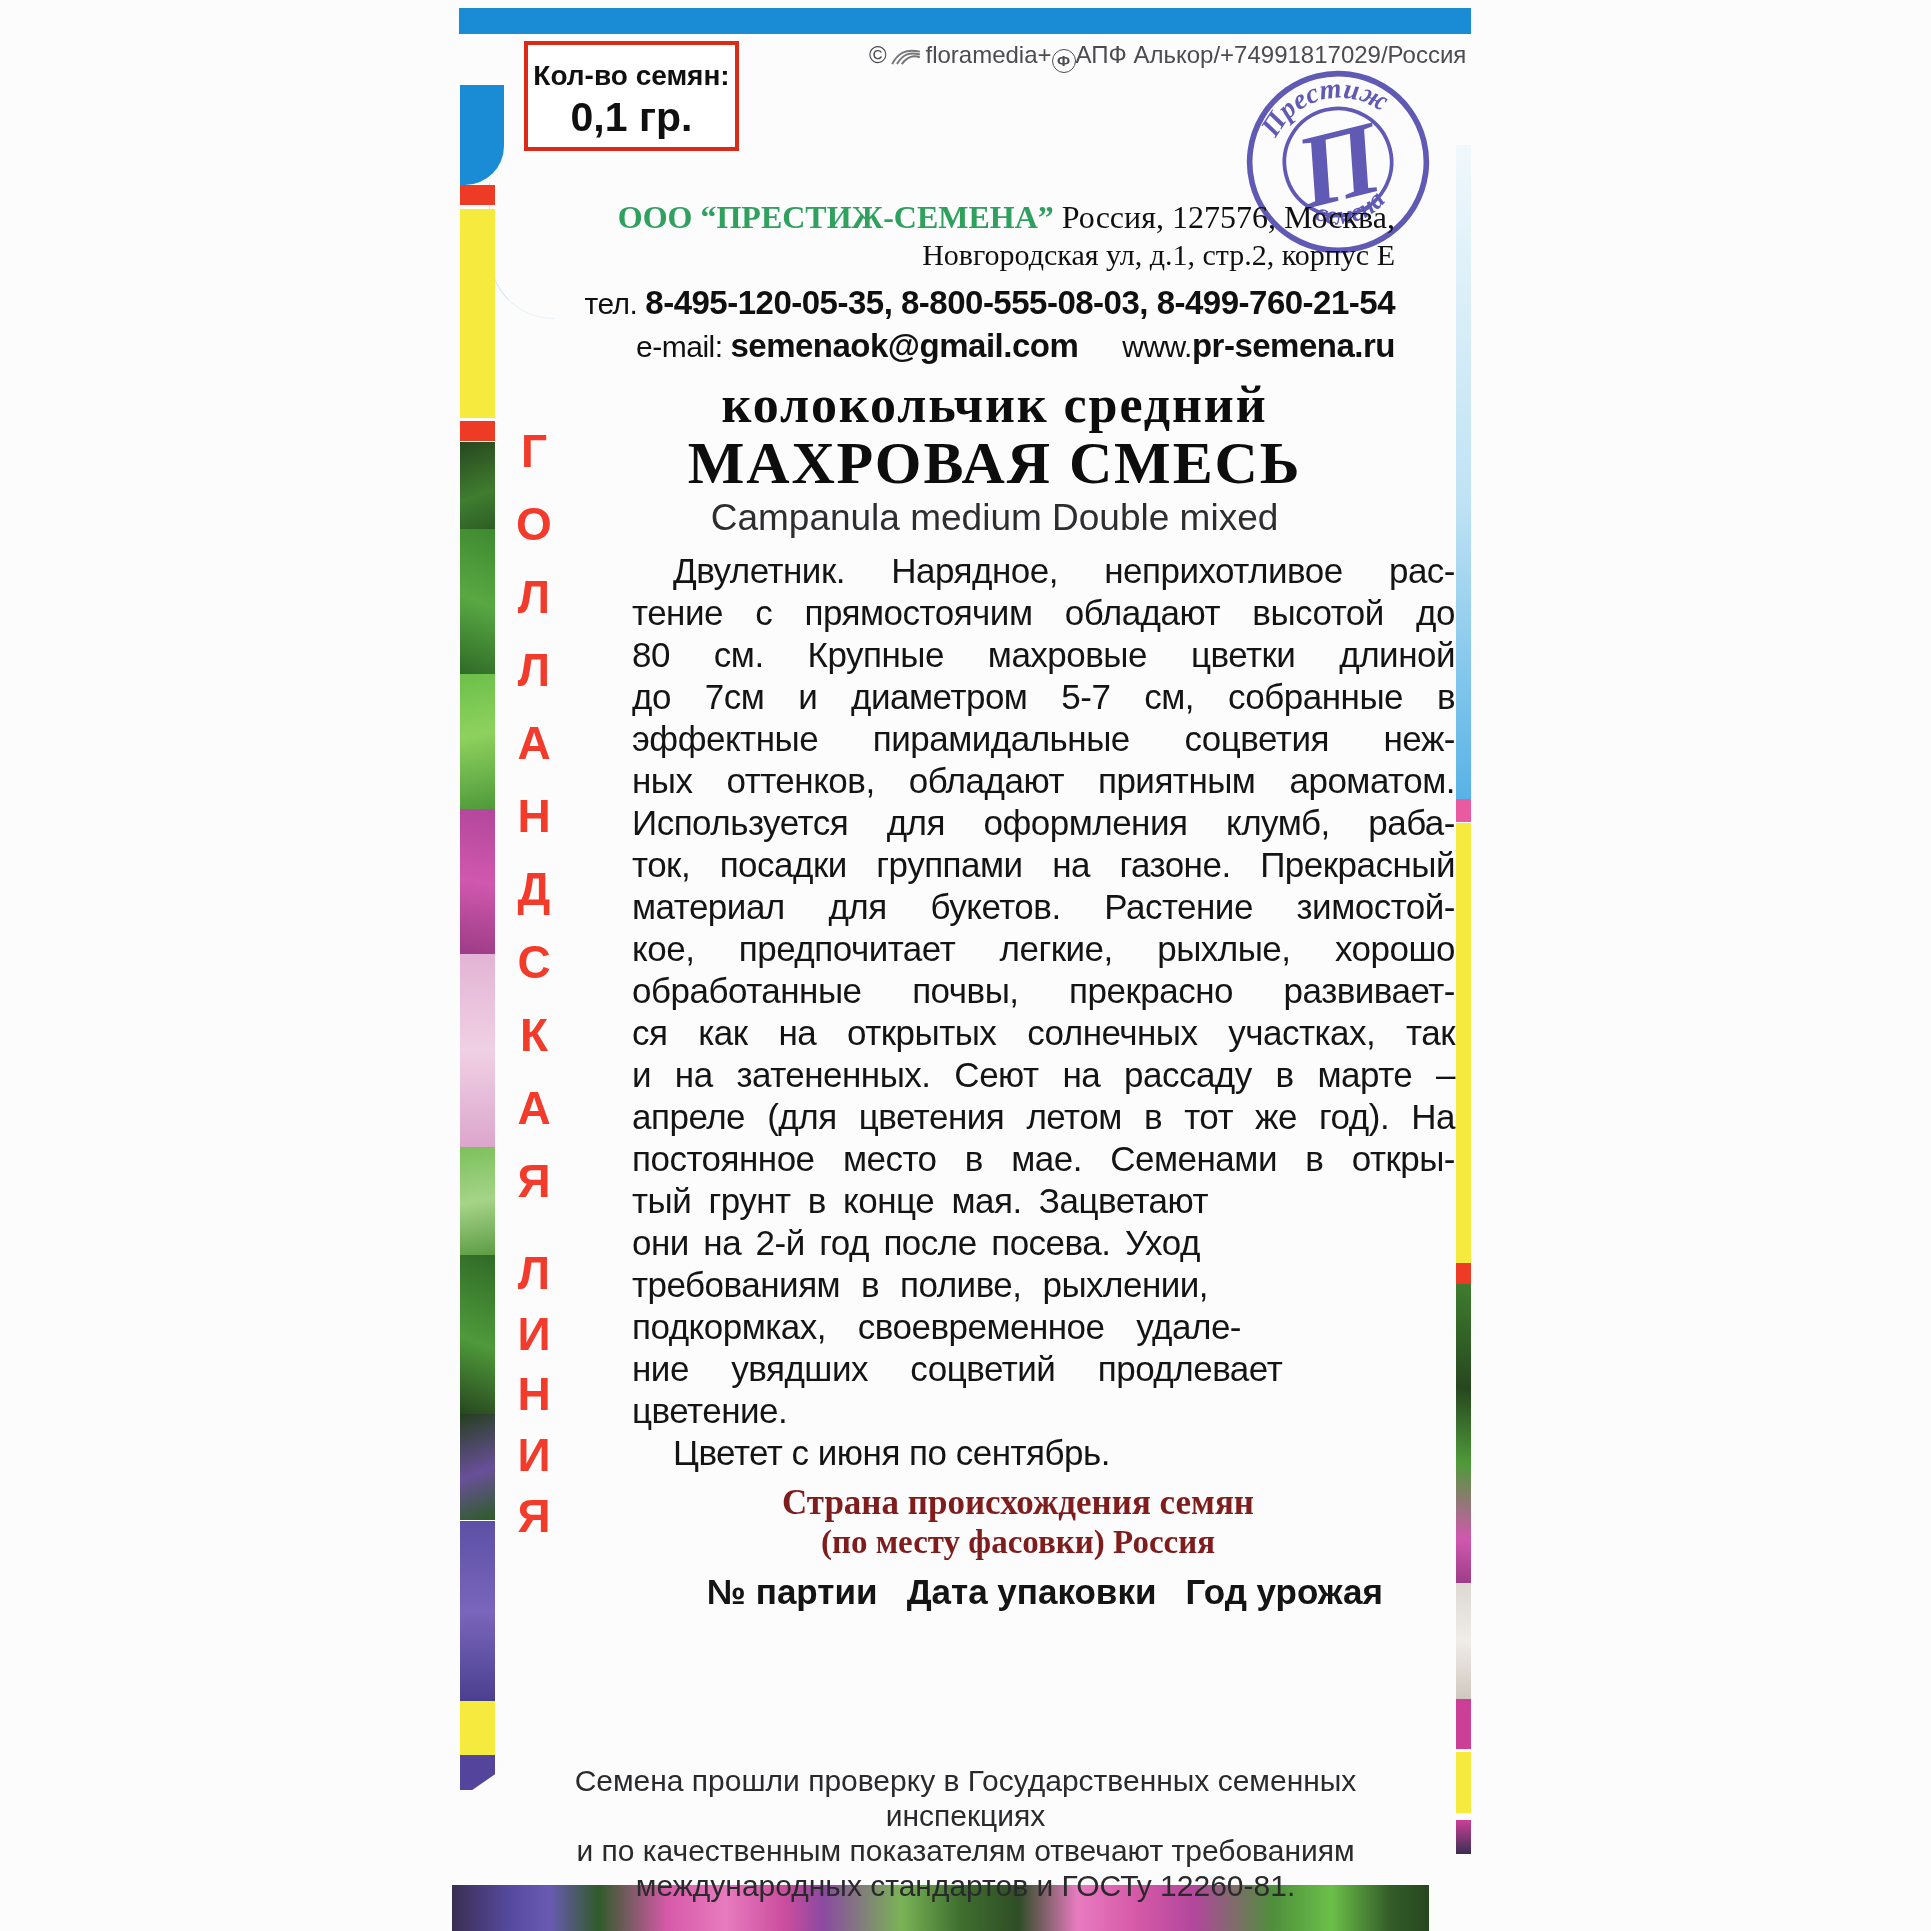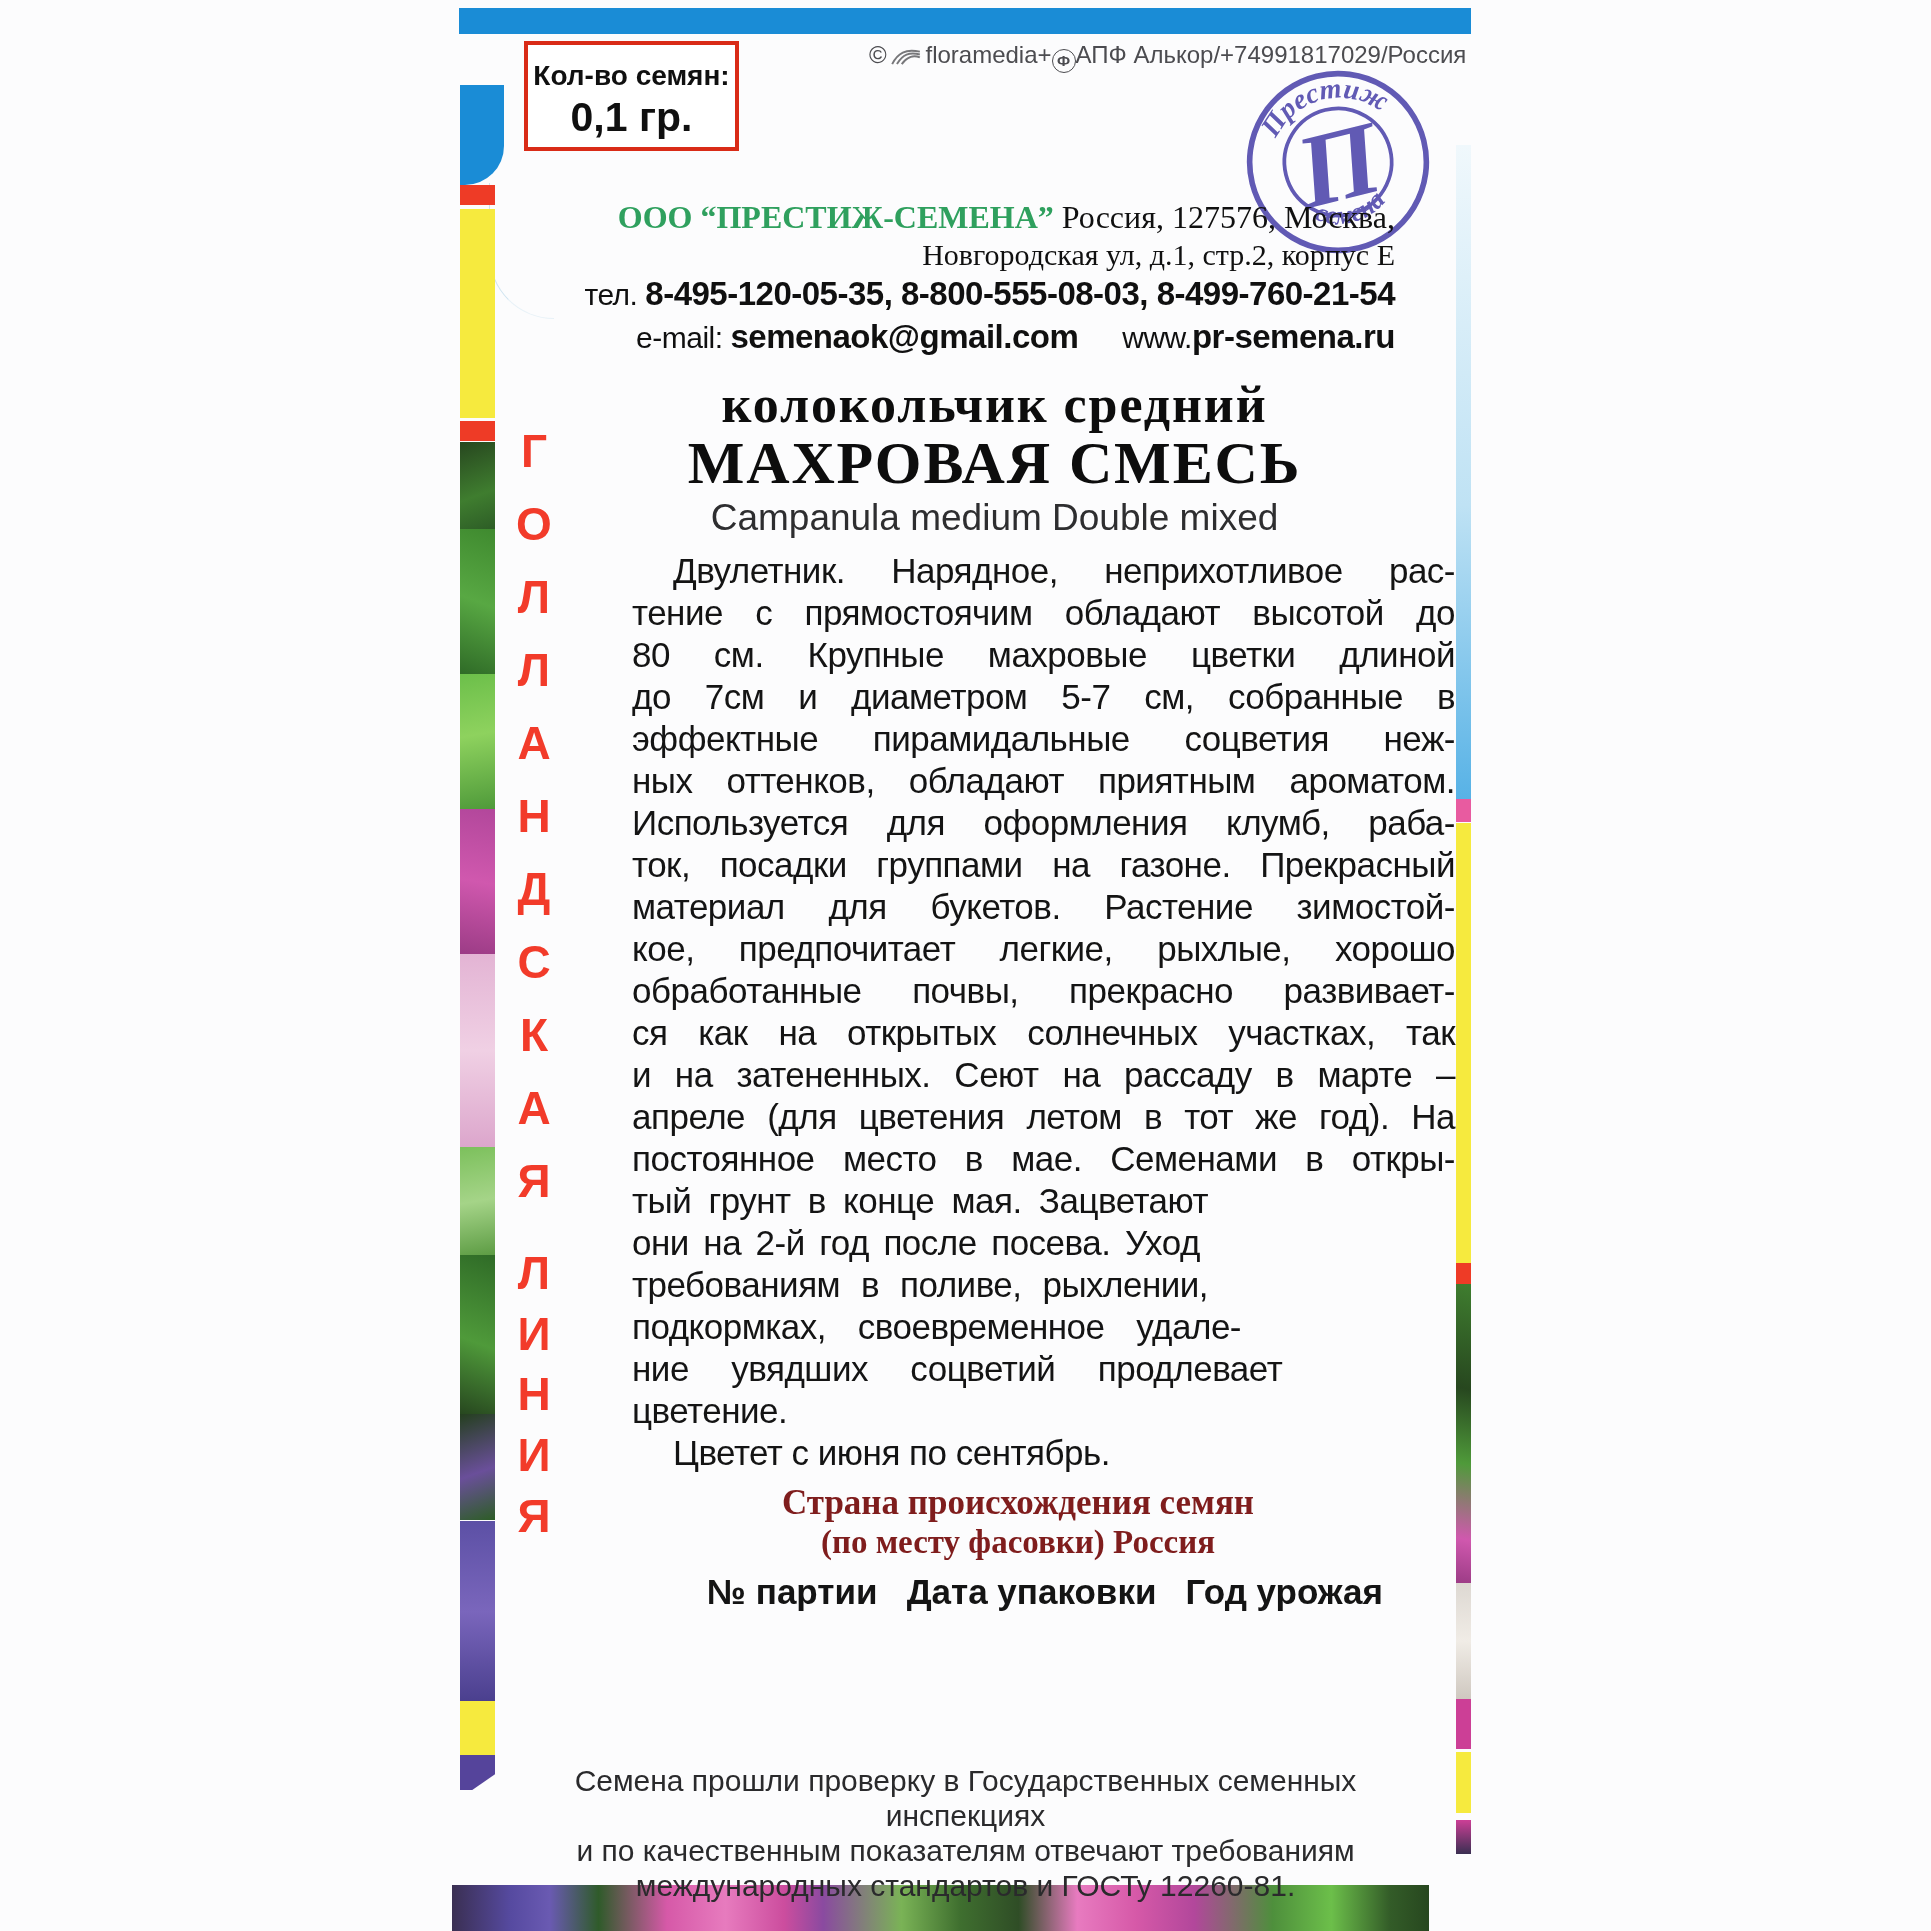--- a/index.html
+++ b/index.html
@@ -67,21 +67,21 @@
   .leaf-icon{vertical-align:-2.9px;margin:0 2.9px;}
 
   
   .stamp{left:1244px;top:68px;width:188px;height:188px;opacity:.88;transform:rotate(-14deg);}
 
   
   .company{left:507px;top:199px;width:888px;text-align:right;color:#101010;}
   .c1{font-family:"Liberation Serif",serif;font-size:32px;line-height:37px;}
   .c1 .green{color:#2fa05e;font-weight:700;}
   .c2{font-family:"Liberation Serif",serif;font-size:30px;line-height:33px;margin-top:1.9px;}
-  .c3{font-size:33px;font-weight:700;margin-top:4px;letter-spacing:-0.5px;}
+  .c3{font-size:33px;font-weight:700;margin-top:13px;letter-spacing:-0.5px;}
   .c3 .thin,.c4 .thin{font-weight:400;font-size:30px;}
   .c4{font-size:33px;font-weight:700;margin-top:4.8px;letter-spacing:-0.5px;}
   .c4 .gap{display:inline-block;width:44px;}
 
   
   .title{left:560px;top:378px;width:869px;text-align:center;color:#0d0d0d;}
   .t1{font-family:"Liberation Serif",serif;font-weight:700;font-size:52px;line-height:54px;letter-spacing:1.9px;}
   .t2{font-family:"Liberation Serif",serif;font-weight:700;font-size:60px;line-height:62px;letter-spacing:1.9px;}
   .t3{font-size:37px;color:#2e2e30;margin-top:3px;}
 

